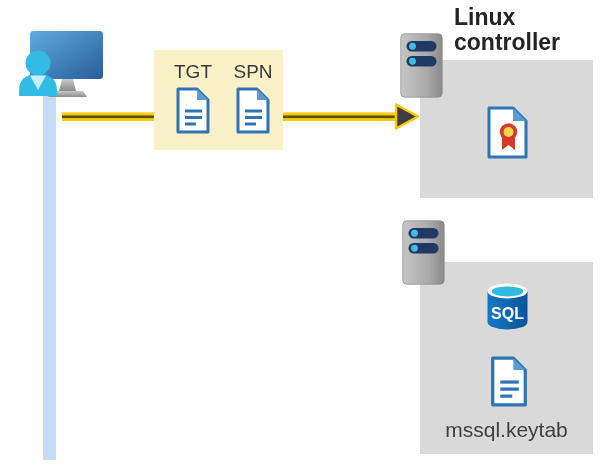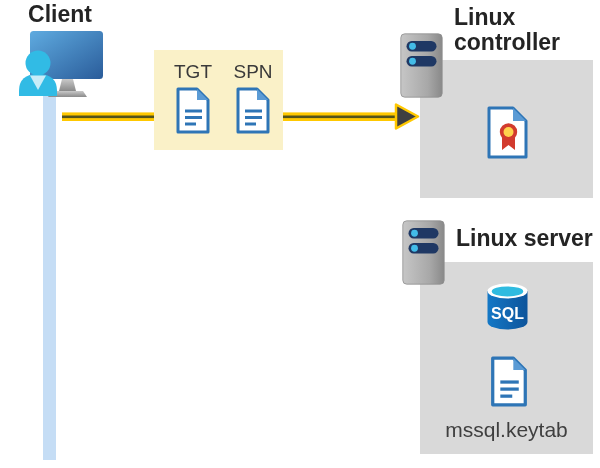--- a/index.html
+++ b/index.html
@@ -14,21 +14,20 @@
   .panel { background:#D9D9D9; }
   svg { display:block; }
 </style>
 </head>
 <body>
 
 <div class="canvas">
 
   <div class="abs" style="left:43px; top:90px; width:13px; height:370px; background:#C5DDF5; z-index:0;"></div>
 
-  <div class="abs hdr" style="left:0; top:2px; width:120px; text-align:center; z-index:3;">Client</div>
 
   <svg class="abs" style="left:8px; top:26px; z-index:2;" width="110" height="75" viewBox="0 0 110 75">
     <defs>
       <linearGradient id="monG" x1="0" y1="0" x2="1" y2="1">
         <stop offset="0" stop-color="#5FABE0"></stop>
           <stop offset="1" stop-color="#2A5C9A"></stop>
       </linearGradient>
       <linearGradient id="stdG" x1="0" y1="0" x2="0" y2="1">
         <stop offset="0" stop-color="#C9C9C9"></stop>
           <stop offset="1" stop-color="#8A8A8A"></stop>
@@ -92,21 +91,20 @@
   <svg class="abs" style="left:487px; top:106px; z-index:3;" width="43" height="53" viewBox="0 0 43 53">
     <path d="M2 2 h24 l13 13 v36 h-37 z" fill="#ffffff" stroke="#2E75B6" stroke-width="3" stroke-linejoin="round"></path>
     <path d="M26 2 v13 h13 z" fill="#5B9BD5"></path>
     <path d="M15 30 v14 l6.5 -5 l6.5 5 v-14 z" fill="#D23B2E"></path>
     <circle cx="21.5" cy="26" r="8.7" fill="#D23B2E"></circle>
     <circle cx="21.5" cy="26" r="5" fill="#FFD34D"></circle>
   </svg>
 
   <div class="abs panel" style="left:420px; top:262px; width:173px; height:192px; z-index:1;"></div>
 
-  <div class="abs hdr" style="left:456px; top:226px; width:140px; z-index:3;">Linux server</div>
 
   <svg class="abs" style="left:402px; top:220px; z-index:3;" width="43" height="65" viewBox="0 0 43 65">
     <defs>
       <linearGradient id="srvG2" x1="0" y1="0" x2="1" y2="0">
         <stop offset="0" stop-color="#C6C6C6"></stop>
           <stop offset="0.65" stop-color="#A8A8A8"></stop>
           <stop offset="1" stop-color="#898989"></stop>
       </linearGradient>
     </defs>
     <rect x="0.8" y="0.8" width="41.4" height="63.4" rx="4" fill="url(#srvG2)" stroke="#919191" stroke-width="0.8"></rect>

